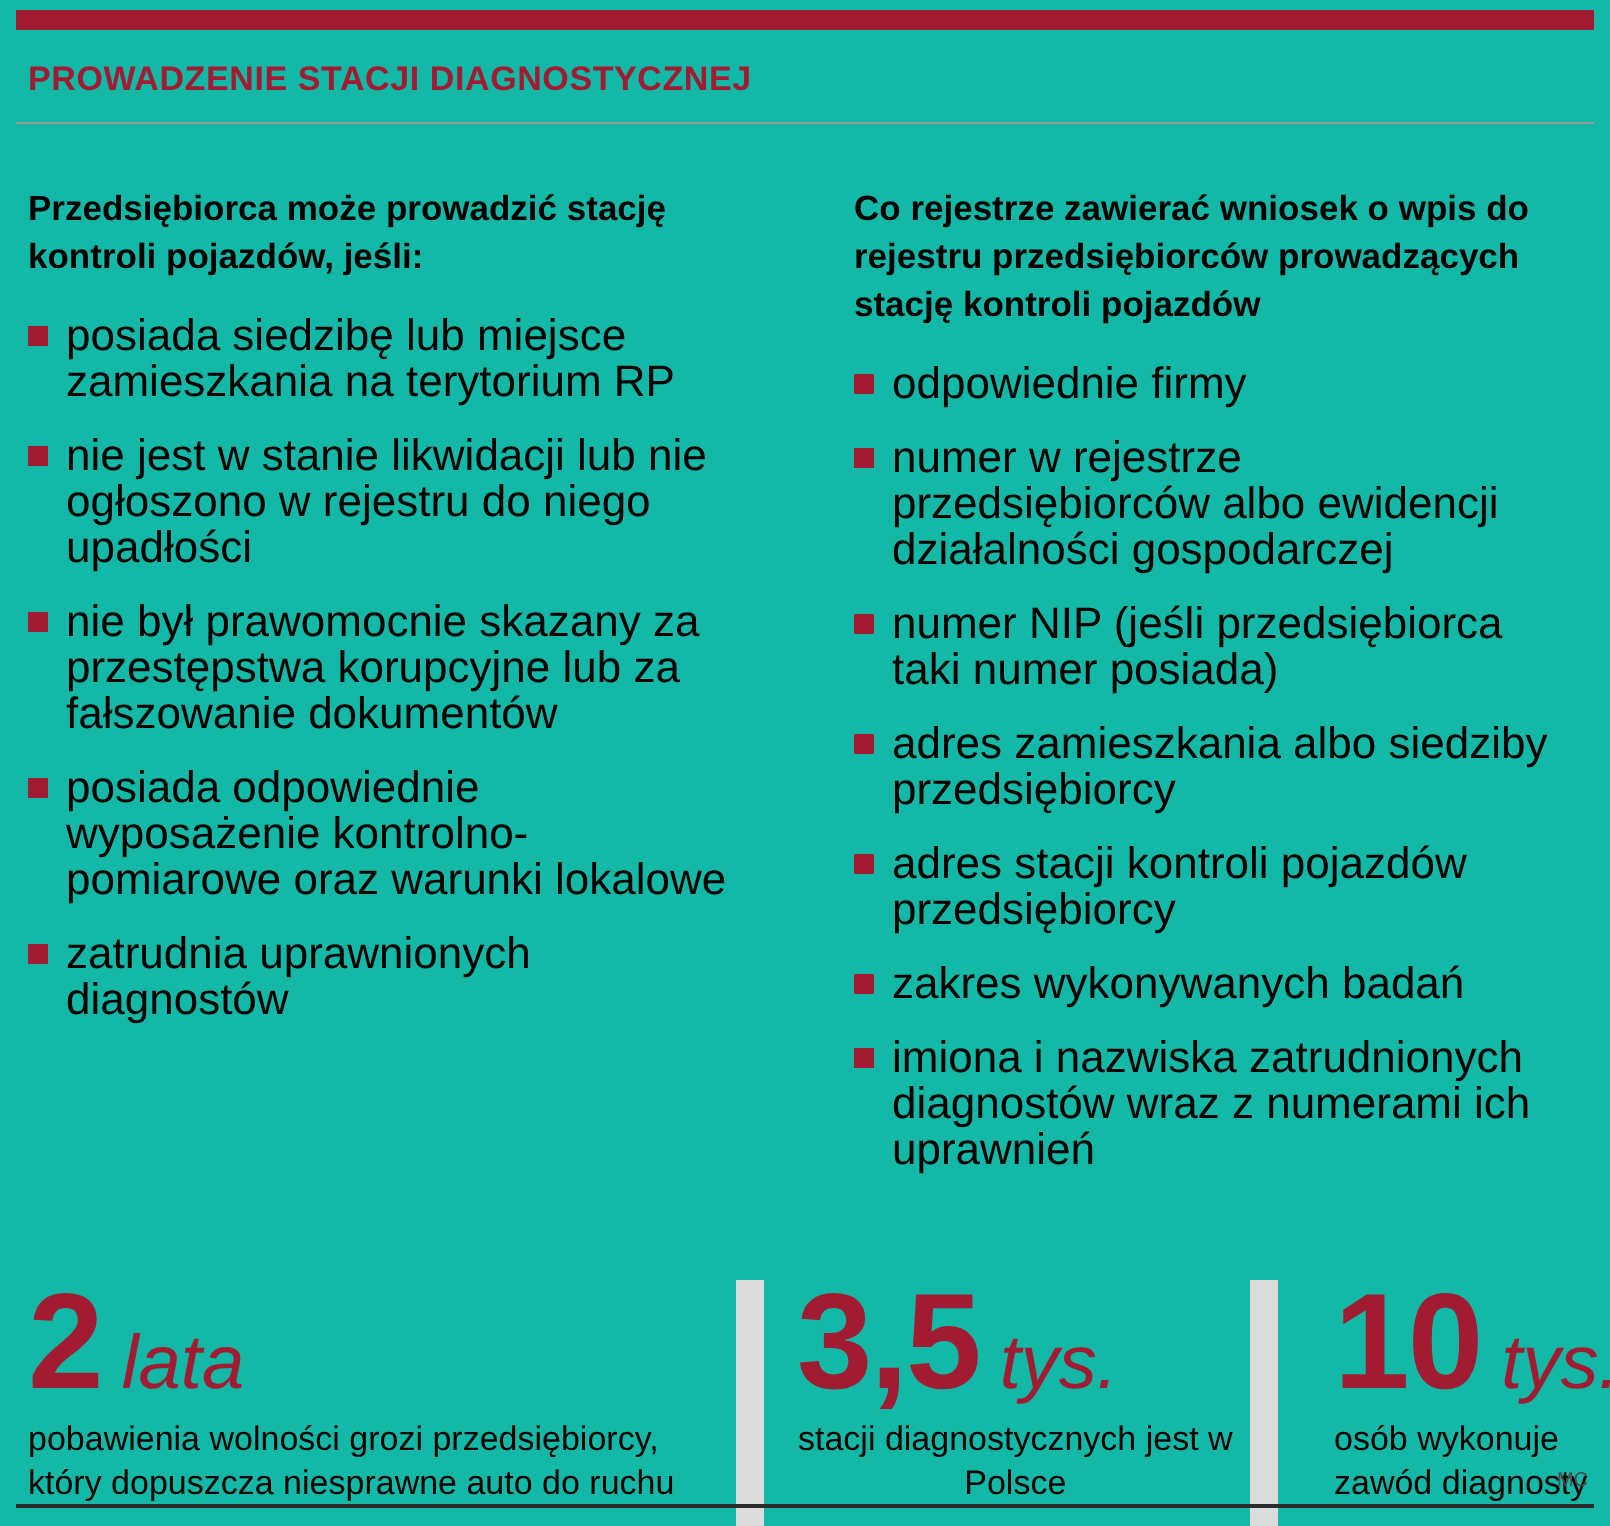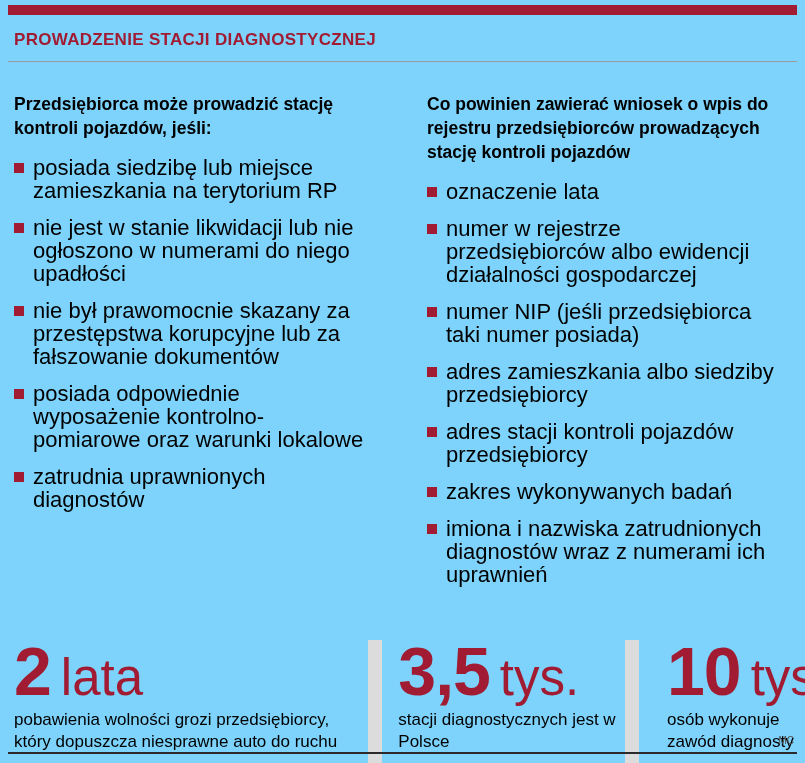--- a/index.html
+++ b/index.html
@@ -2,48 +2,48 @@
 <html><head>
 <meta charset="utf-8">
 <style>
   * { box-sizing: border-box; margin: 0; padding: 0; }
   html, body { background: #ffffff; }
   body {
     width: 805px; height: 763px;
     font-family: "Liberation Sans", "DejaVu Sans", sans-serif;
     color: #000;
   }
-  .page { position: relative; width: 805px; height: 763px; padding: 0 8px; overflow: hidden; background: #7dd3fc; }
+  .page { position: relative; width: 805px; height: 763px; padding: 0 8px; overflow: hidden; background: #14b8a6; }
 
   .top-bar { height: 10px; background: #a11c33; margin-top: 5px; }
 
   .title {
     color: #a11c33; font-size: 17px; font-weight: bold;
     letter-spacing: .3px; margin: 15px 0 0 6px;
   }
   .title-rule { border-top: 1px solid #9a9a9a; margin-top: 11px; }
 
   .columns { display: flex; margin: 30px 0 0 6px; }
   .col h2 { font-size: 17.5px; line-height: 24px; font-weight: bold; margin-bottom: 16px; color: #000; }
   .col-left  { width: 385px; padding-right: 30px; }
   .col-right { width: 384px; padding-left: 28px; }
 
   ul.bullets { list-style: none; }
   .bullet-item { display: flex; margin-bottom: 14px; font-size: 22px; line-height: 23px; }
   .sq { flex: 0 0 10px; width: 10px; height: 10px; background: #a11c33; margin: 7px 9px 0 0; }
 
   .stats { display: flex; align-items: flex-start; margin: 40px 0 0 6px; }
   .stat-1 { width: 358px; padding-right: 10px; }
-  .stat-2 { width: 245px; padding: 0 8px 0 16px; }
+  .stat-2 { width: 245px; padding: 0 8px 0 16px; text-align: center; }
   .stat-3 { width: 158px; padding-left: 28px; }
   .v-divider { width: 14px; height: 130px; background: #dcdcdc; flex: 0 0 14px; }
 
   .stat-number { color: #a11c33; display: flex; align-items: baseline; gap: 10px; }
   .stat-big  { font-size: 68px; line-height: 62px; font-weight: bold; letter-spacing: -1px; }
-  .stat-unit { font-size: 51px; line-height: 38px; font-weight: normal; }
+  .stat-unit { font-size: 38px; line-height: 38px; font-weight: normal; font-style: italic; }
   .stat-desc { font-size: 17px; line-height: 22px; margin-top: 7px; color: #000; }
 
   .credit { position: absolute; right: 11px; bottom: 17px; font-size: 10px; color: #4a4a4a; }
   .bottom-rule { position: absolute; left: 8px; right: 8px; bottom: 9px; border-top: 2px solid #2a2a2a; }
 </style>
 </head>
 <body>
 
 <div class="page">
 
@@ -56,43 +56,43 @@
 
     <div class="col col-left">
       <h2>Przedsiębiorca może prowadzić stację kontroli pojazdów, jeśli:</h2>
       <ul class="bullets">
         <li class="bullet-item">
           <span class="sq"></span>
           <span>posiada siedzibę lub miejsce zamieszkania na terytorium RP</span>
         </li>
         <li class="bullet-item">
           <span class="sq"></span>
-          <span>nie jest w stanie likwidacji lub nie ogłoszono w numerami do niego upadłości</span>
+          <span>nie jest w stanie likwidacji lub nie ogłoszono w rejestru do niego upadłości</span>
         </li>
         <li class="bullet-item">
           <span class="sq"></span>
           <span>nie był prawomocnie skazany za przestępstwa korupcyjne lub za fałszowanie dokumentów</span>
         </li>
         <li class="bullet-item">
           <span class="sq"></span>
           <span>posiada odpowiednie wyposażenie kontrolno-pomiarowe oraz warunki lokalowe</span>
         </li>
         <li class="bullet-item">
           <span class="sq"></span>
           <span>zatrudnia uprawnionych diagnostów</span>
         </li>
       </ul>
     </div>
 
     <div class="col col-right">
-      <h2>Co powinien zawierać wniosek o wpis do rejestru przedsiębiorców prowadzących stację kontroli pojazdów</h2>
+      <h2>Co rejestrze zawierać wniosek o wpis do rejestru przedsiębiorców prowadzących stację kontroli pojazdów</h2>
       <ul class="bullets">
         <li class="bullet-item">
           <span class="sq"></span>
-          <span>oznaczenie lata</span>
+          <span>odpowiednie firmy</span>
         </li>
         <li class="bullet-item">
           <span class="sq"></span>
           <span>numer w rejestrze przedsiębiorców albo ewidencji działalności gospodarczej</span>
         </li>
         <li class="bullet-item">
           <span class="sq"></span>
           <span>numer NIP (jeśli przedsiębiorca taki numer posiada)</span>
         </li>
         <li class="bullet-item">

